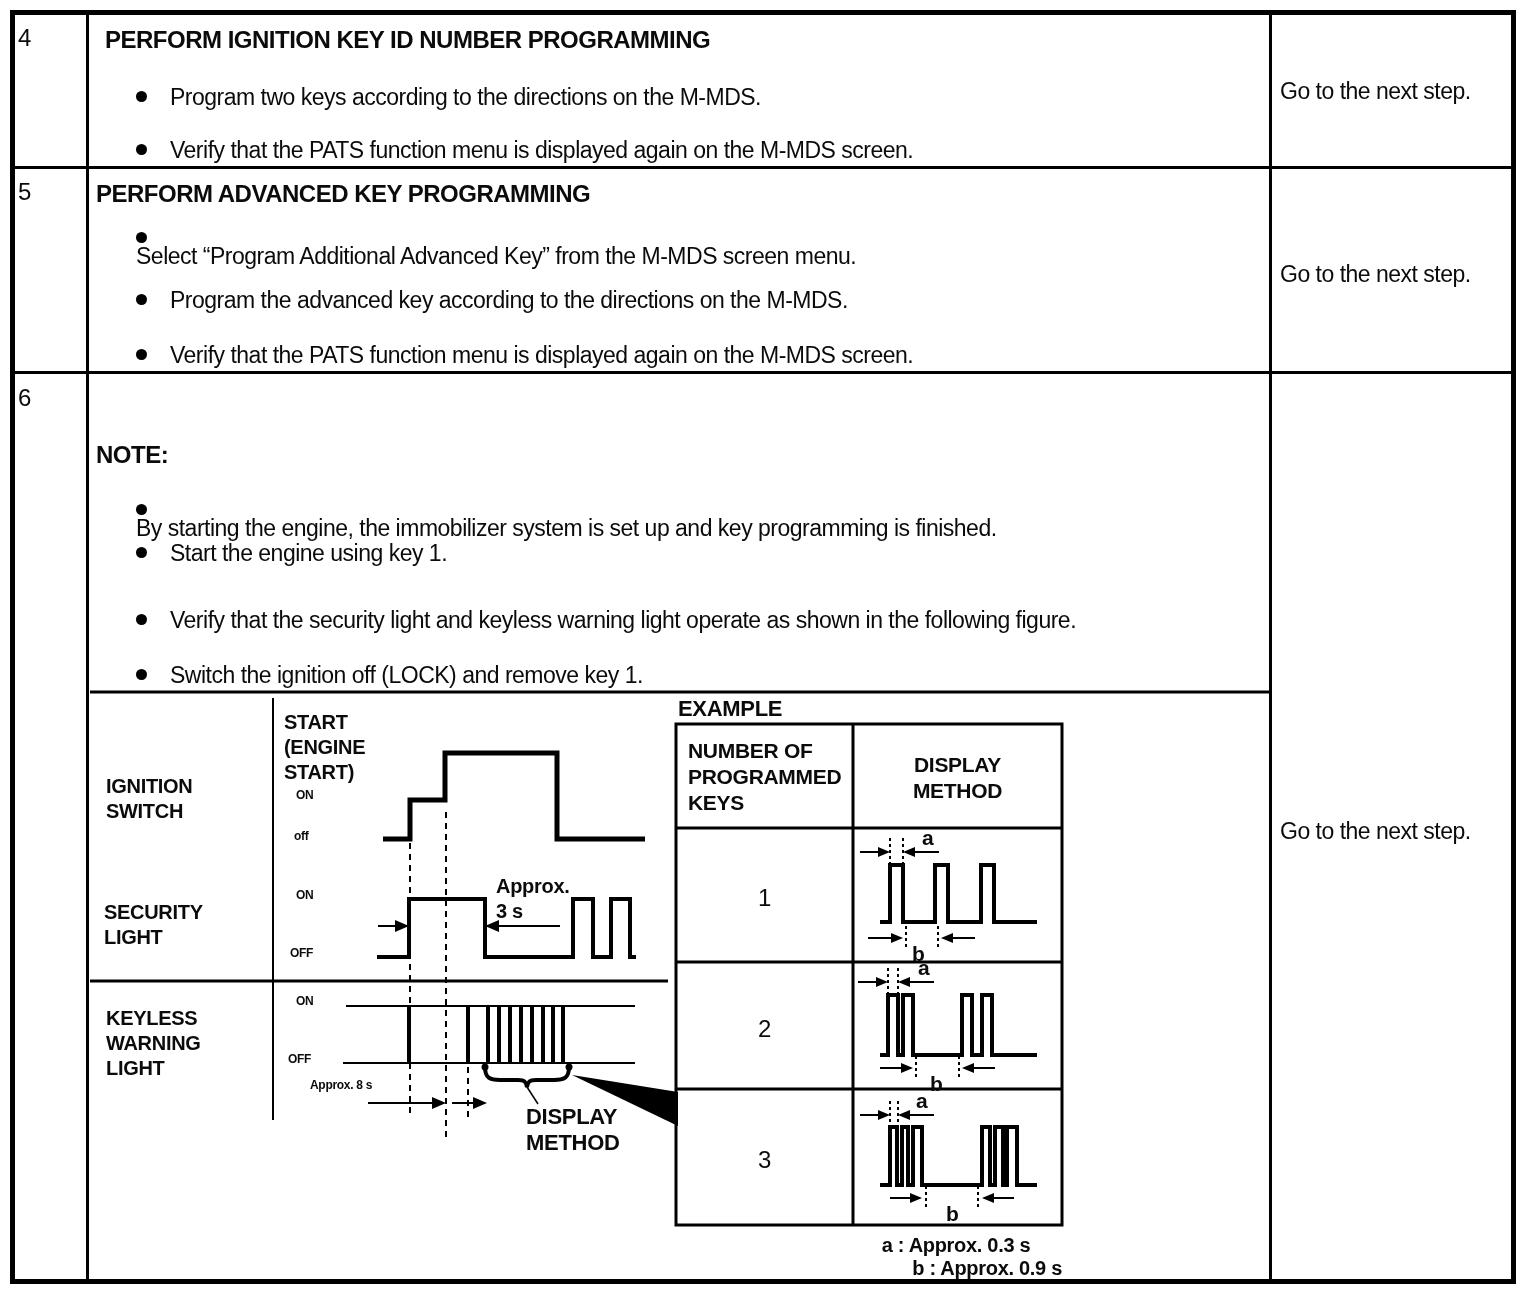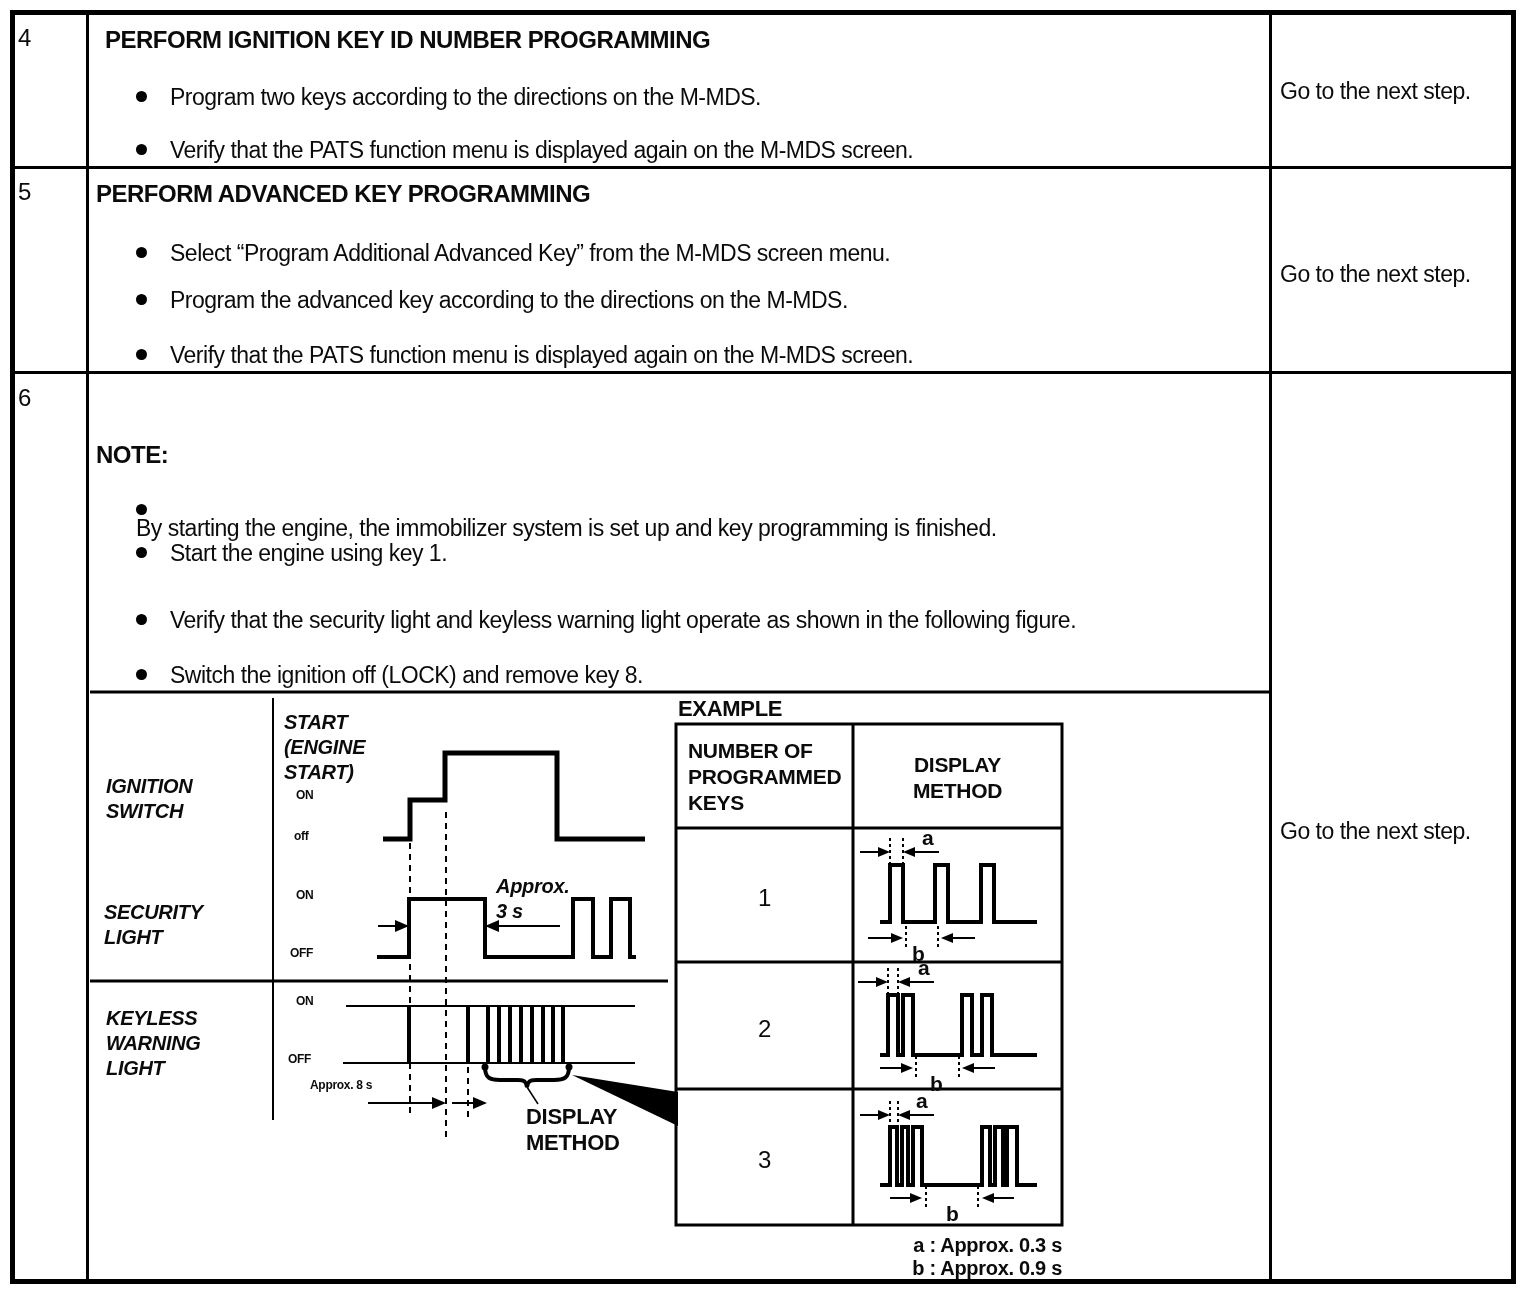--- a/index.html
+++ b/index.html
@@ -8,21 +8,21 @@
   .abs{position:absolute;}
   .line{position:absolute;background:#000;}
   .outer{position:absolute;left:10px;top:10px;width:1506px;height:1274px;
          border:5px solid #000;box-sizing:border-box;}
   .t{font-size:23px;letter-spacing:-0.5px;line-height:27px;white-space:nowrap;}
   .title{font-size:24px;font-weight:bold;letter-spacing:-0.5px;white-space:nowrap;}
   .stepnum{font-size:24px;letter-spacing:-0.5px;}
   .bullet{display:flex;align-items:flex-start;}
   .dot{width:11px;height:11px;border-radius:50%;background:#000;flex:none;margin-top:7px;margin-right:23px;}
   .fl{font-size:20px;font-weight:bold;line-height:25px;letter-spacing:-0.3px;
-      white-space:pre-line;font-style:italic;}
+      white-space:pre-line;}
   .fl-n{font-size:12px;font-weight:bold;letter-spacing:-0.3px;white-space:nowrap;}
   .th{font-size:21px;font-weight:bold;line-height:26px;letter-spacing:-0.3px;white-space:pre-line;}
   .big{font-size:22px;font-weight:bold;letter-spacing:-0.3px;white-space:pre-line;}
   .rownum{font-size:24px;letter-spacing:-0.3px;}
   .ab{font-size:21px;font-weight:bold;}
   .foot{font-size:20px;font-weight:bold;letter-spacing:-0.3px;white-space:nowrap;}
   .ctr{text-align:center;}
   svg{position:absolute;left:0;top:0;}
 </style>
 </head>
@@ -43,21 +43,21 @@
     <span class="t">Program two keys according to the directions on the M-MDS.</span>
   </div>
   <div class="abs bullet" style="left:136px;top:137px;width:1100px;">
     <span class="dot"></span>
     <span class="t">Verify that the PATS function menu is displayed again on the M-MDS screen.</span>
   </div>
   <div class="abs t" style="left:1280px;top:78px;">Go to the next step.</div>
 
   <div class="abs stepnum" style="left:18px;top:178px;">5</div>
   <div class="abs title" style="left:96px;top:180px;">PERFORM ADVANCED KEY PROGRAMMING</div>
-  <div class="abs bullet" style="left:136px;top:240px;width:1100px;">
+  <div class="abs bullet" style="left:136px;top:225px;width:1100px;flex-direction:column;">
     <span class="dot"></span>
     <span class="t">Select “Program Additional Advanced Key” from the M-MDS screen menu.</span>
   </div>
   <div class="abs bullet" style="left:136px;top:287px;width:1100px;">
     <span class="dot"></span>
     <span class="t">Program the advanced key according to the directions on the M-MDS.</span>
   </div>
   <div class="abs bullet" style="left:136px;top:342px;width:1100px;">
     <span class="dot"></span>
     <span class="t">Verify that the PATS function menu is displayed again on the M-MDS screen.</span>
@@ -73,21 +73,21 @@
   <div class="abs bullet" style="left:136px;top:540px;width:1100px;">
     <span class="dot"></span>
     <span class="t">Start the engine using key 1.</span>
   </div>
   <div class="abs bullet" style="left:136px;top:607px;width:1100px;">
     <span class="dot"></span>
     <span class="t">Verify that the security light and keyless warning light operate as shown in the following figure.</span>
   </div>
   <div class="abs bullet" style="left:136px;top:662px;width:1100px;">
     <span class="dot"></span>
-    <span class="t">Switch the ignition off (LOCK) and remove key 8.</span>
+    <span class="t">Switch the ignition off (LOCK) and remove key 1.</span>
   </div>
   <div class="abs t" style="left:1280px;top:818px;">Go to the next step.</div>
 
   <div class="abs" style="left:90px;top:690px;width:1182px;height:594px;">
 
     <svg width="1182" height="594" viewBox="0 0 1182 594">
       <g stroke="#000" fill="none">
 
         <path d="M0,2 H1180" stroke-width="3"></path>
 
@@ -218,17 +218,17 @@
     <div class="abs rownum ctr" style="left:586px;top:325px;width:177px;">2</div>
     <div class="abs rownum ctr" style="left:586px;top:456px;width:177px;">3</div>
 
     <div class="abs ab" style="left:832px;top:136px;">a</div>
     <div class="abs ab" style="left:822px;top:252px;">b</div>
     <div class="abs ab" style="left:828px;top:266px;">a</div>
     <div class="abs ab" style="left:840px;top:382px;">b</div>
     <div class="abs ab" style="left:826px;top:399px;">a</div>
     <div class="abs ab" style="left:856px;top:512px;">b</div>
 
-    <div class="abs foot" style="left:760px;top:544px;width:212px;text-align:right;">a : Approx. 0.3 s</div>
+    <div class="abs foot" style="left:760px;top:544px;width:212px;text-align:center;">a : Approx. 0.3 s</div>
     <div class="abs foot" style="left:760px;top:567px;width:212px;text-align:right;">b : Approx. 0.9 s</div>
   </div>
 
 </div>
 
 </body></html>

